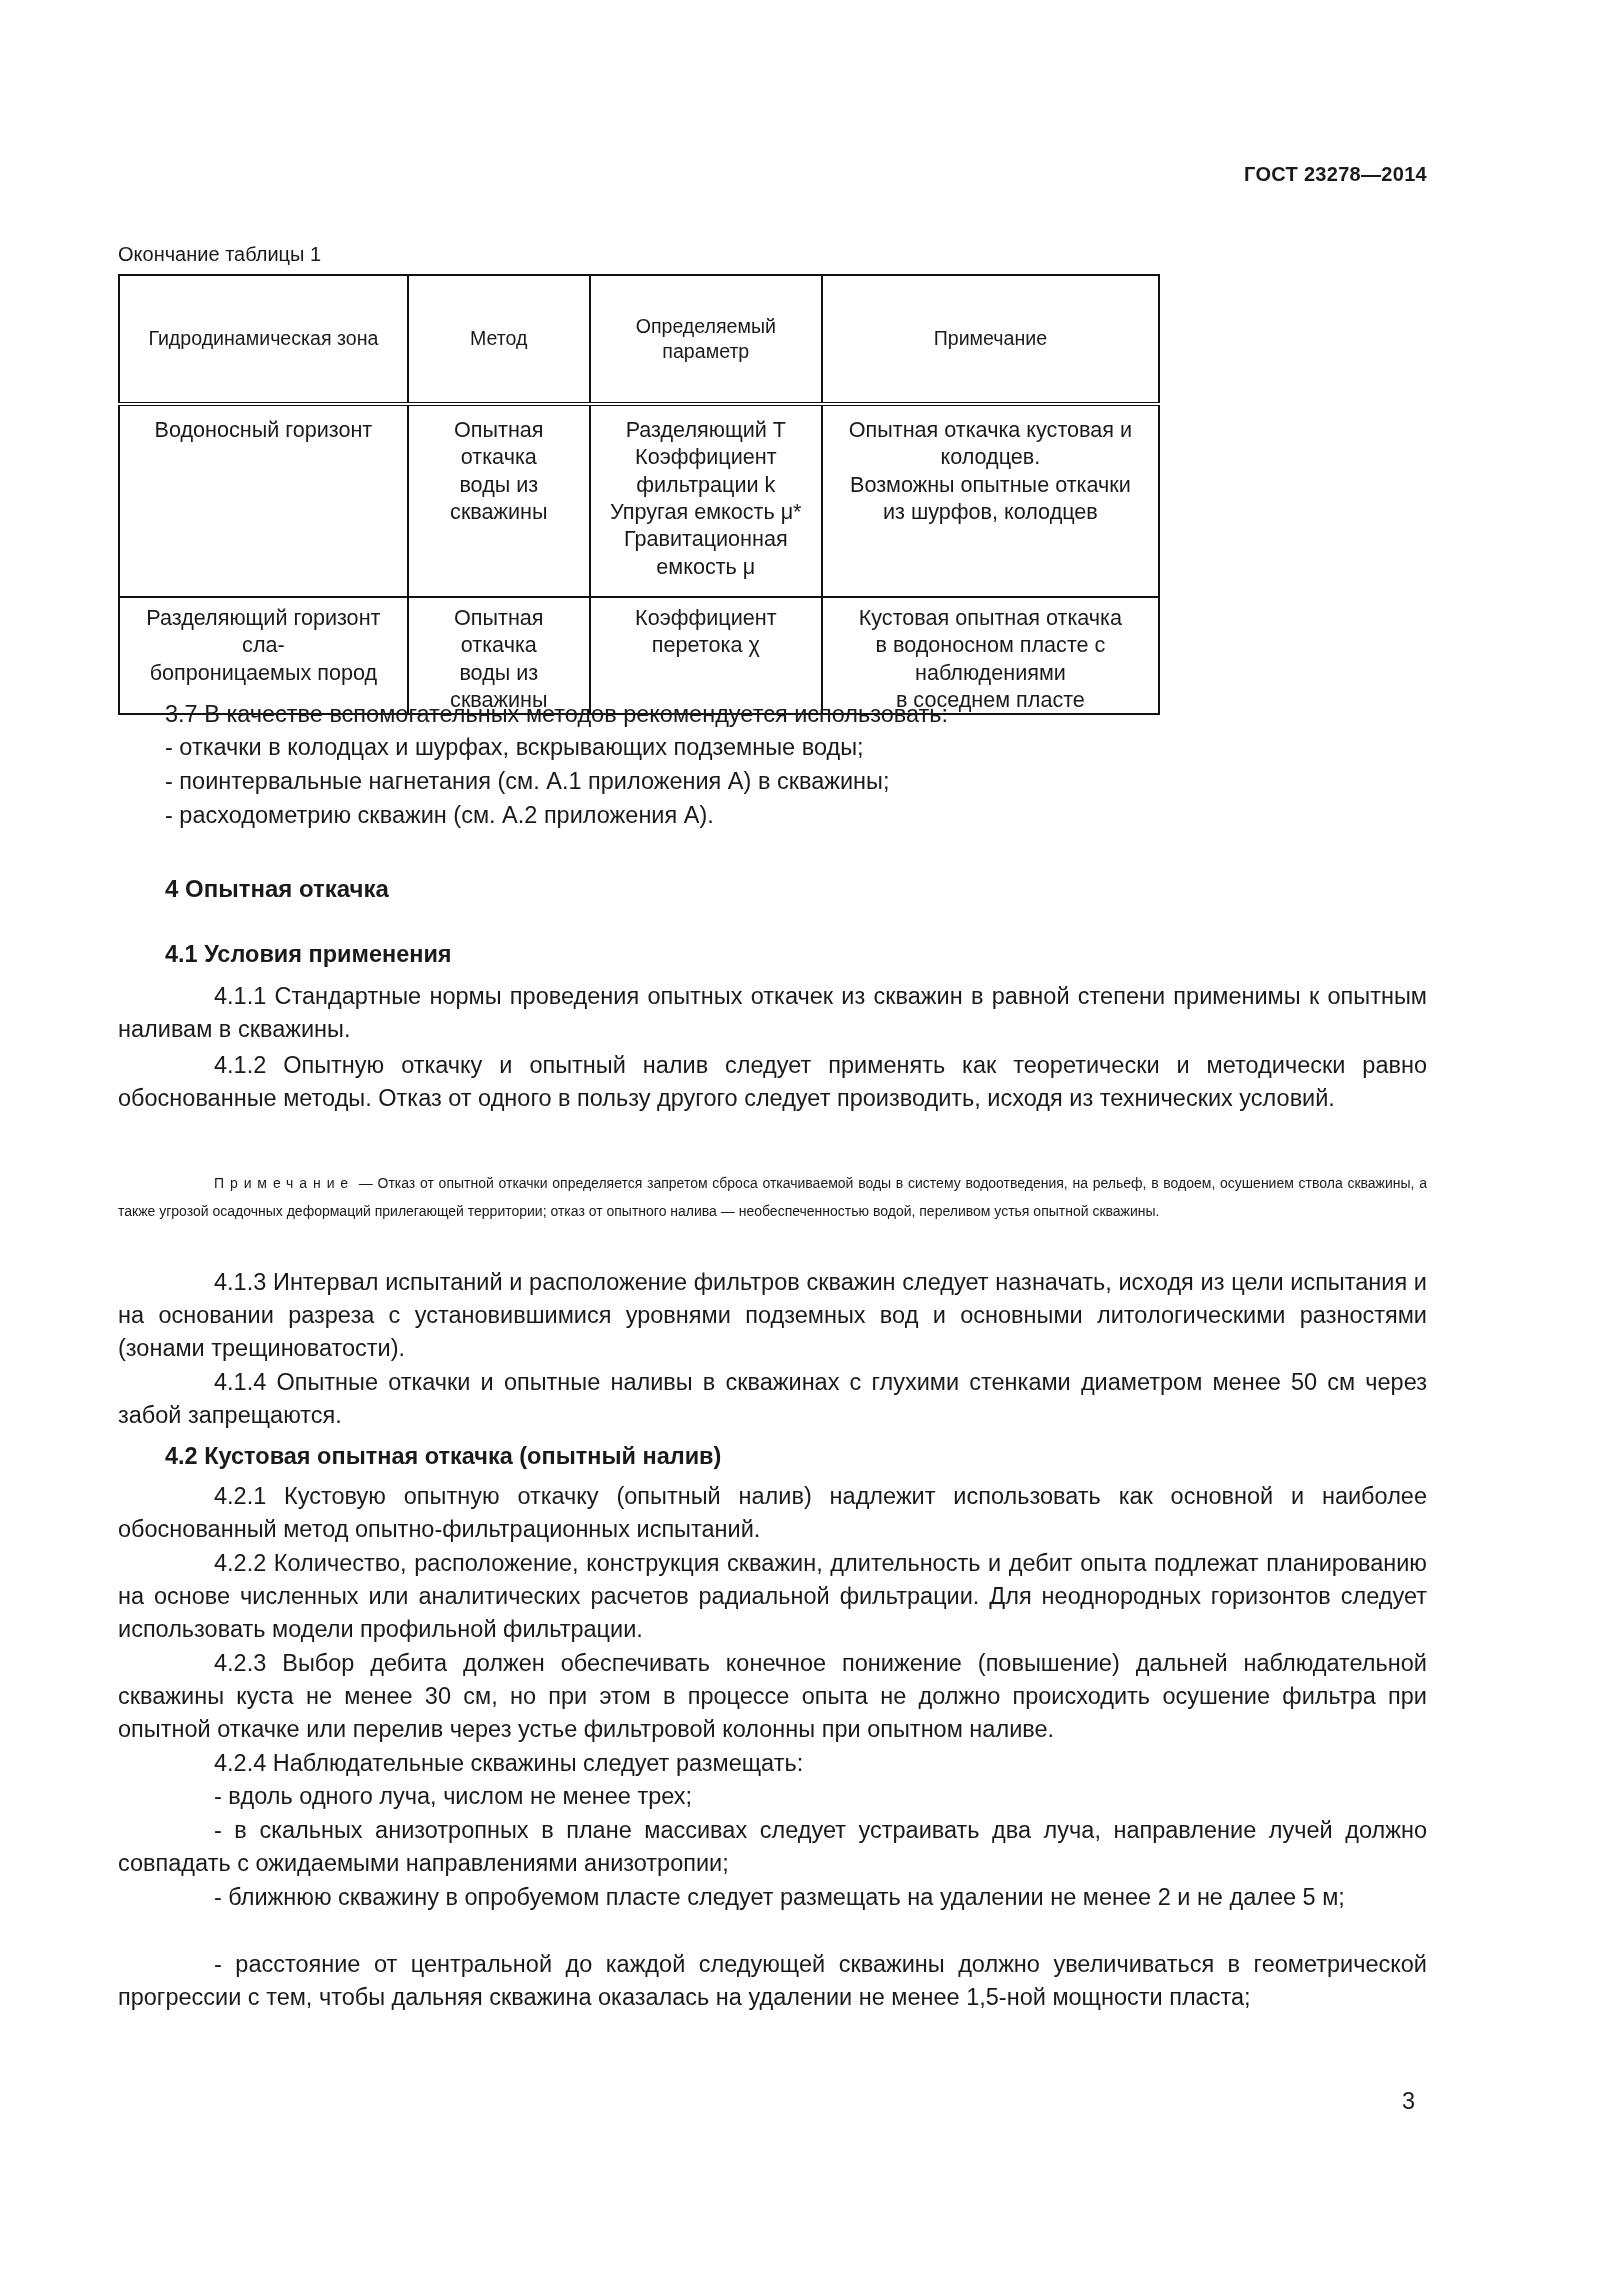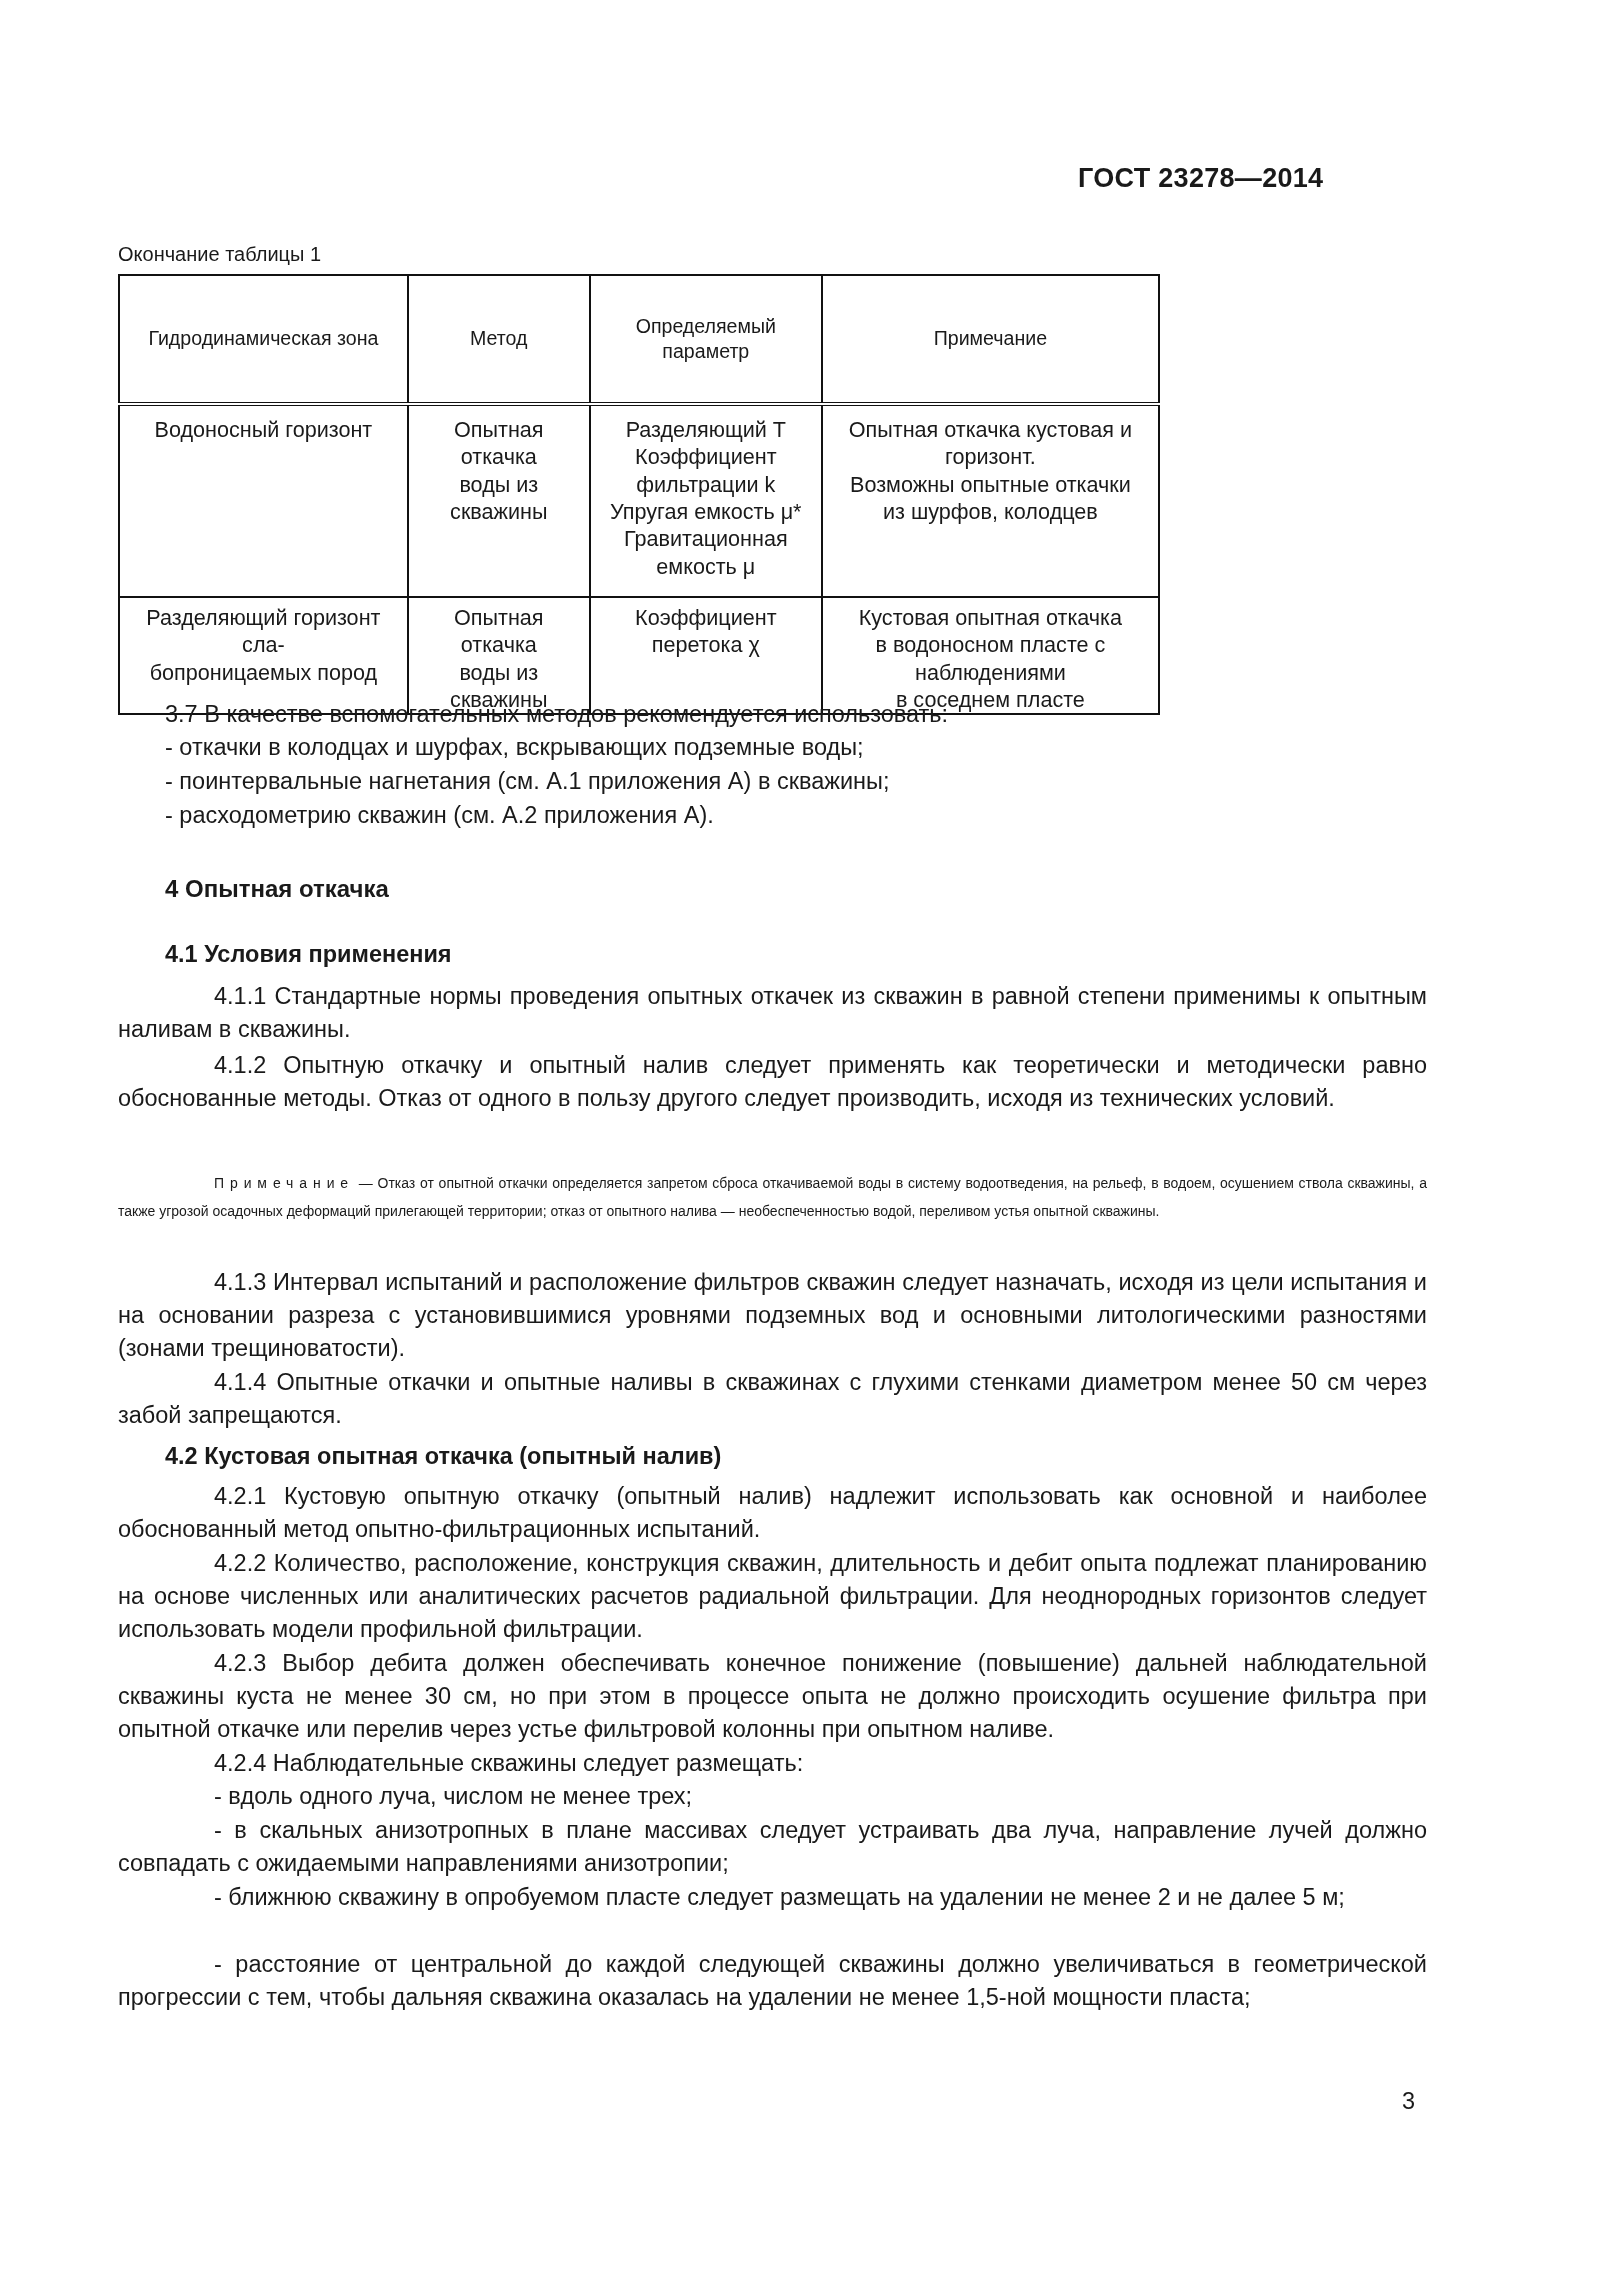--- a/index.html
+++ b/index.html
@@ -2,22 +2,22 @@
 <html><head>
 <meta charset="utf-8">
 <style>
   html, body { margin: 0; padding: 0; background: #ffffff; }
   body {
     width: 1620px; height: 2293px; position: relative; overflow: hidden;
     font-family: "Liberation Sans", sans-serif; color: #1a1a1a;
   }
   .abs { position: absolute; }
   .doc-code {
-    left: 1078px; top: 163px; width: 349px; 
-    font-weight: bold; font-size: 27px; letter-spacing: 0.3px;
+    left: 1078px; top: 163px; width: 349px; text-align: right;
+    font-weight: bold; font-size: 20px; letter-spacing: 0.3px;
   }
   .table-caption {
     left: 118px; top: 243px; font-size: 20px;
   }
   table.main {
     position: absolute; left: 118px; top: 274px; width: 1042px;
     border-collapse: collapse; font-size: 21.6px; line-height: 27.4px;
   }
   table.main td, table.main th {
     border: 2px solid #111; text-align: center; vertical-align: top;
@@ -73,21 +73,21 @@
       <td>
         <span class="cell-line">Разделяющий T</span>
         <span class="cell-line">Коэффициент</span>
         <span class="cell-line">фильтрации k</span>
         <span class="cell-line">Упругая емкость μ*</span>
         <span class="cell-line">Гравитационная</span>
         <span class="cell-line">емкость μ</span>
       </td>
       <td>
         <span class="cell-line">Опытная откачка кустовая и</span>
-        <span class="cell-line">горизонт.</span>
+        <span class="cell-line">колодцев.</span>
         <span class="cell-line">Возможны опытные откачки</span>
         <span class="cell-line">из шурфов, колодцев</span>
       </td>
     </tr>
     <tr class="r2">
       <td>
         <span class="cell-line">Разделяющий горизонт сла-</span>
         <span class="cell-line">бопроницаемых пород</span>
       </td>
       <td>

